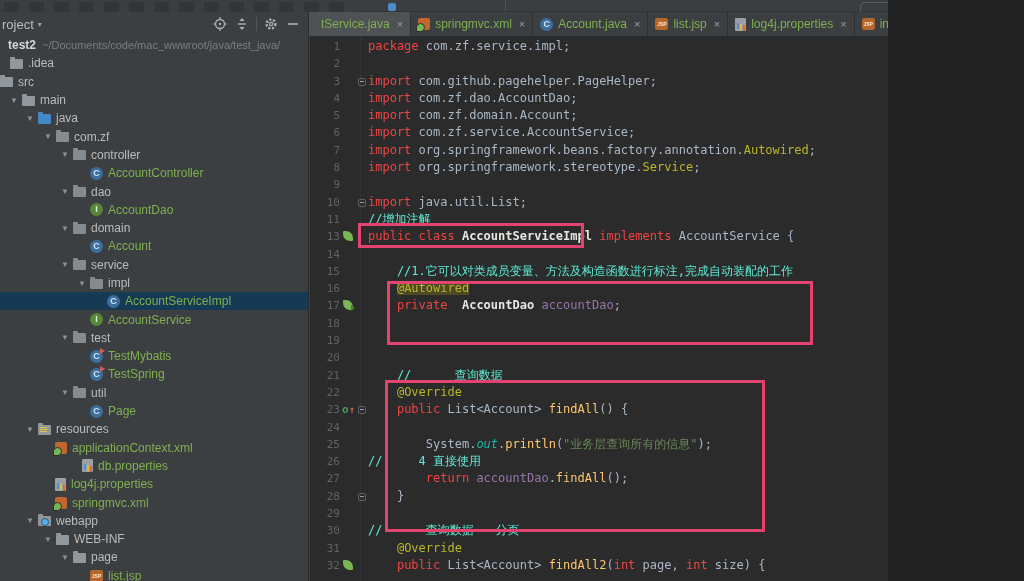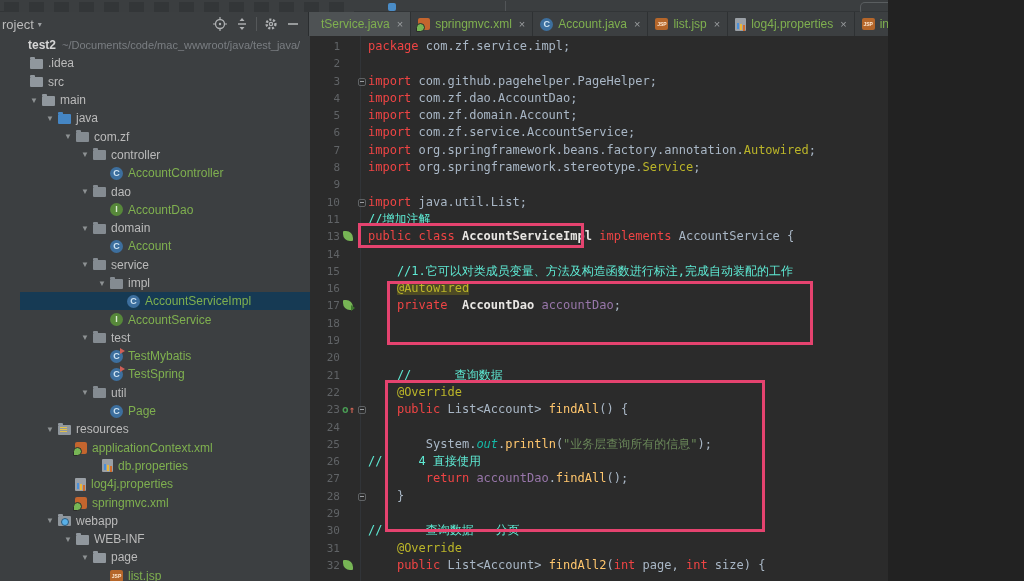--- a/index.html
+++ b/index.html
@@ -27,21 +27,21 @@
 
   
   #tabs{flex:1;height:24px;display:flex;align-items:stretch;overflow:hidden;position:relative;background:#3c3f41;}
   .tab{display:flex;align-items:center;padding:0 7px;border-right:1px solid #2e3133;cursor:default;}
   .tab.sel{background:#4e5254;}
   .tab .tlabel{color:#7fb04f;font-size:12px;margin:0 2px 0 5px;white-space:nowrap;}
   .tab .tclose{color:#9b9ea0;font-size:11px;margin-left:5px;}
   .tab-greencircle{width:18px;position:relative;}
 
   
-  #panel{position:absolute;left:0;top:36px;width:309px;height:545px;background:#3c3f41;overflow:hidden;border-right:1px solid #2a2d2f;margin-left:20px;}
+  #panel{position:absolute;left:0;top:36px;width:309px;height:545px;background:#3c3f41;overflow:hidden;border-right:1px solid #2a2d2f;}
   .trow{height:18.3px;display:flex;align-items:center;white-space:nowrap;}
   .trow.sel{background:#163a54;}
   .arrow{width:16px;font-size:8px;color:#8d9193;text-align:center;flex:none;}
   .tlab{margin-left:5px;color:#bbbbbb;}
   .tlab.green{color:#7fb04f;}
   .tlab.rootname{color:#d6d6d6;font-weight:bold;}
   .tsub{color:#7a7e82;margin-left:6px;font-size:11px;}
 
   
   .ic{flex:none;display:inline-block;position:relative;}
@@ -178,21 +178,21 @@
   <div id="panel">
       <div class="trow" style="padding-left: 3px;">
         <span class="ic i-none"></span>
         <span class="tlab rootname">test2</span>
         <span class="tsub">~/Documents/code/mac_wwwroot/java/test_java/</span>
       </div>
       <div class="trow" style="padding-left: 10px;">
         <span class="ic i-folder"></span>
         <span class="tlab">.idea</span>
       </div>
-      <div class="trow" style="padding-left: 10px;">
+      <div class="trow" style="padding-left: 0;">
         <span class="ic i-folder"></span>
         <span class="tlab">src</span>
       </div>
       <div class="trow" style="padding-left: 6px;">
         <span class="arrow">▼</span>
         <span class="ic i-folder"></span>
         <span class="tlab">main</span>
       </div>
       <div class="trow" style="padding-left: 22px;">
         <span class="arrow">▼</span>

